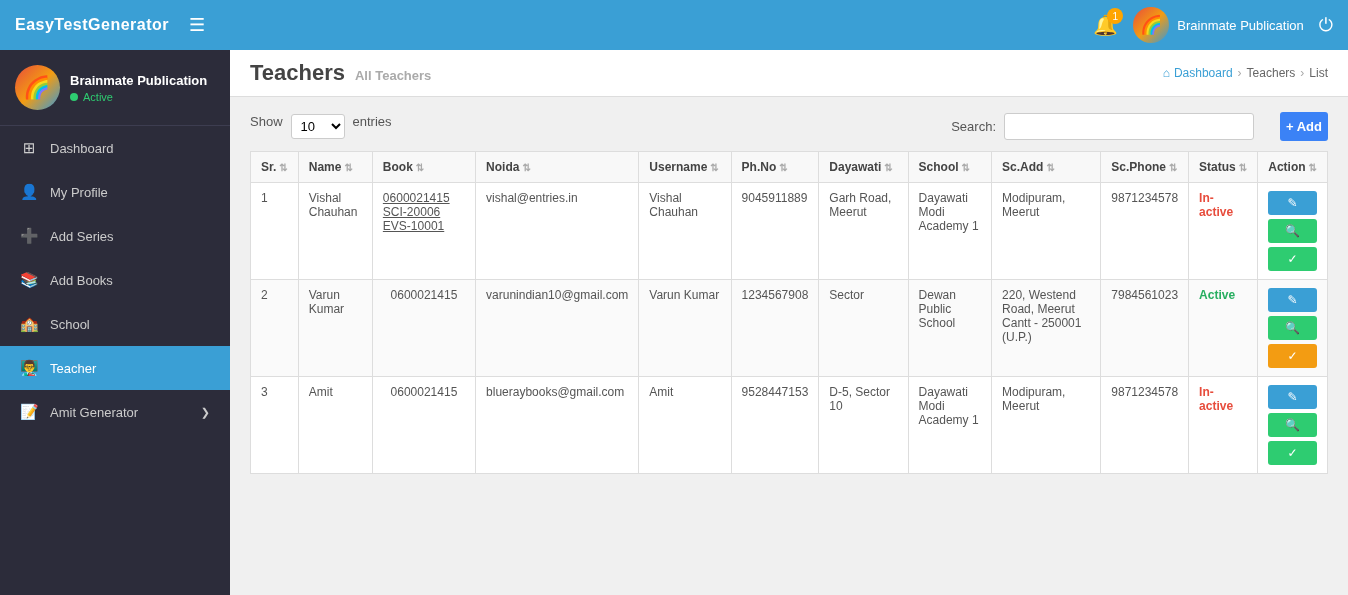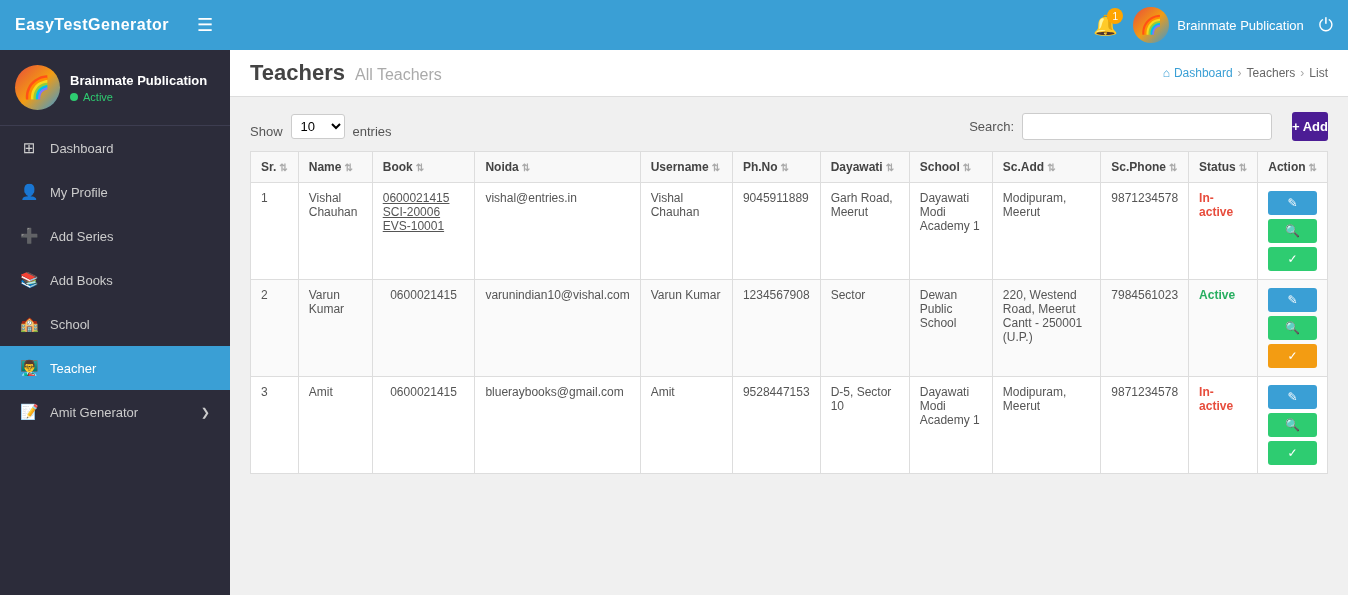--- a/index.html
+++ b/index.html
@@ -14,21 +14,21 @@
       padding: 0 15px;
       justify-content: space-between;
       flex-shrink: 0;
     }
     .navbar-brand {
       color: #fff;
       font-size: 16px;
       font-weight: bold;
       letter-spacing: 0.5px;
     }
-    .navbar-left { display: flex; align-items: center; gap: 28px; }
+    .navbar-left { display: flex; align-items: center; gap: 20px; }
     .hamburger { color: #fff; font-size: 18px; cursor: pointer; }
     .navbar-right { display: flex; align-items: center; gap: 15px; }
     .bell-icon { position: relative; color: #fff; font-size: 20px; cursor: pointer; }
     .bell-badge {
       position: absolute;
       top: -5px;
       right: -5px;
       background: orange;
       color: #fff;
       border-radius: 50%;
@@ -107,57 +107,57 @@
       background: #fff;
       padding: 10px 20px;
       display: flex;
       align-items: center;
       justify-content: space-between;
       border-bottom: 1px solid #ddd;
       flex-shrink: 0;
     }
     .page-title-area { display: flex; align-items: baseline; gap: 10px; }
     .page-title { font-size: 22px; font-weight: bold; color: #444; }
-    .page-subtitle { color: #aaa; font-size: 16px; }
+    .page-subtitle { color: #aaa; font-size: 13px; font-weight: bold; }
     .breadcrumb-nav { display: flex; align-items: center; gap: 5px; font-size: 12px; color: #666; }
     .breadcrumb-nav .bc-link { color: #3a9fd5; cursor: pointer; display: flex; align-items: center; gap: 4px; }
     .breadcrumb-sep { color: #aaa; }
     .breadcrumb-current { color: #666; }
 
     
     .table-area { padding: 15px 20px; flex: 1; }
 
     .table-controls {
       display: flex;
       align-items: center;
       justify-content: space-between;
       margin-bottom: 10px;
     }
-    .show-entries { display: flex; align-items: flex-end; gap: 8px; color: #555; }
+    .show-entries { display: flex; align-items: flex-start; gap: 8px; color: #555; }
     .entries-select {
       border: 1px solid #ccc;
       background: #fff;
       padding: 3px 5px;
       border-radius: 3px;
       font-size: 13px;
     }
     .search-area { display: flex; align-items: center; gap: 8px; }
     .search-label { color: #555; }
     .search-input {
       border: 1px solid #ccc;
       padding: 5px 10px;
       border-radius: 3px;
       width: 250px;
       font-size: 13px;
     }
     .add-btn {
-      background: #4c1d95;
+      background: #3b82f6;
       color: #fff;
       border: none;
-      padding: 7px 0;
+      padding: 7px 6px;
       border-radius: 3px;
       cursor: pointer;
       font-size: 13px;
       font-weight: bold;
     }
 
     
     .data-table {
       width: 100%;
       border-collapse: collapse;
@@ -284,21 +284,21 @@
         <div class="show-entries">
           <span>Show</span>
           <select class="entries-select">
             <option>10</option>
             <option>25</option>
             <option>50</option>
             <option>100</option>
           </select>
           <span>entries</span>
         </div>
-        <div style="display:flex; align-items:center; gap:20px;">
+        <div style="display:flex; align-items:center; gap:26px;">
           <div class="search-area">
             <span class="search-label">Search:</span>
             <input class="search-input" type="text" style="">
           </div>
           <button class="add-btn">+ Add</button>
         </div>
       </div>
 
       <div class="table-wrapper">
         <table class="data-table">
@@ -336,21 +336,21 @@
           <button class="btn-edit">✎</button>
           <button class="btn-view">🔍</button>
           <button class="btn-check">✓</button>
         </div>
       </td>
     </tr>
               <tr>
       <td>2</td>
       <td>Varun Kumar</td>
       <td style="text-align:center;">0600021415</td>
-      <td>varunindian10@vishal.com</td>
+      <td>varunindian10@gmail.com</td>
       <td>Varun Kumar</td>
       <td>1234567908</td>
       <td>Sector</td>
       <td>Dewan Public School</td>
       <td>220, Westend Road, Meerut Cantt - 250001 (U.P.)</td>
       <td>7984561023</td>
       <td><span class="status-active">Active</span></td>
       <td>
         <div class="action-btns">
           <button class="btn-edit">✎</button>

